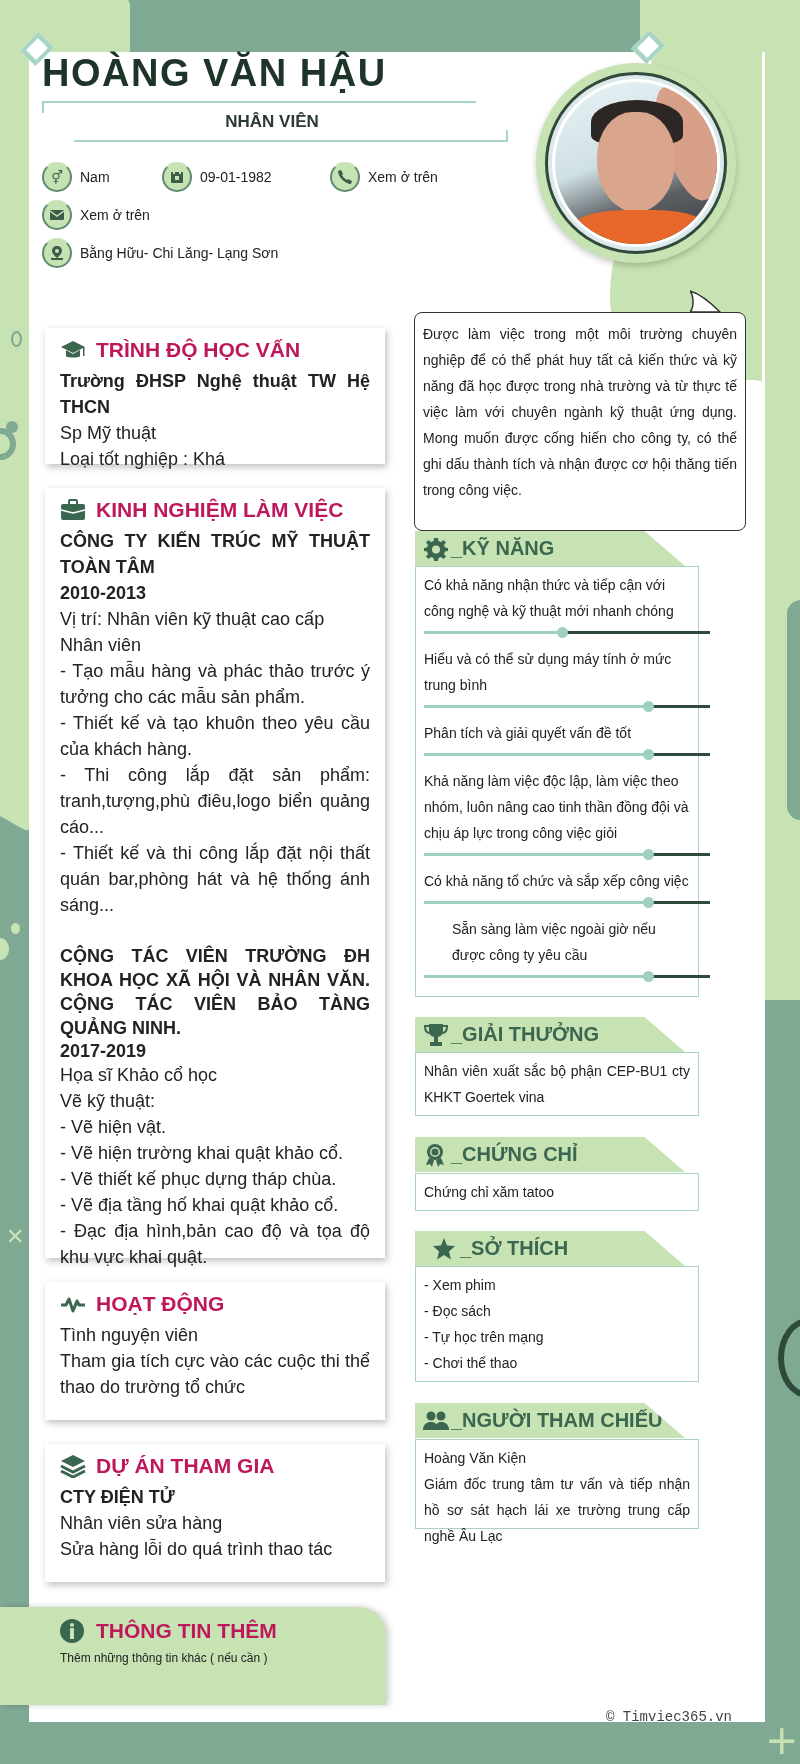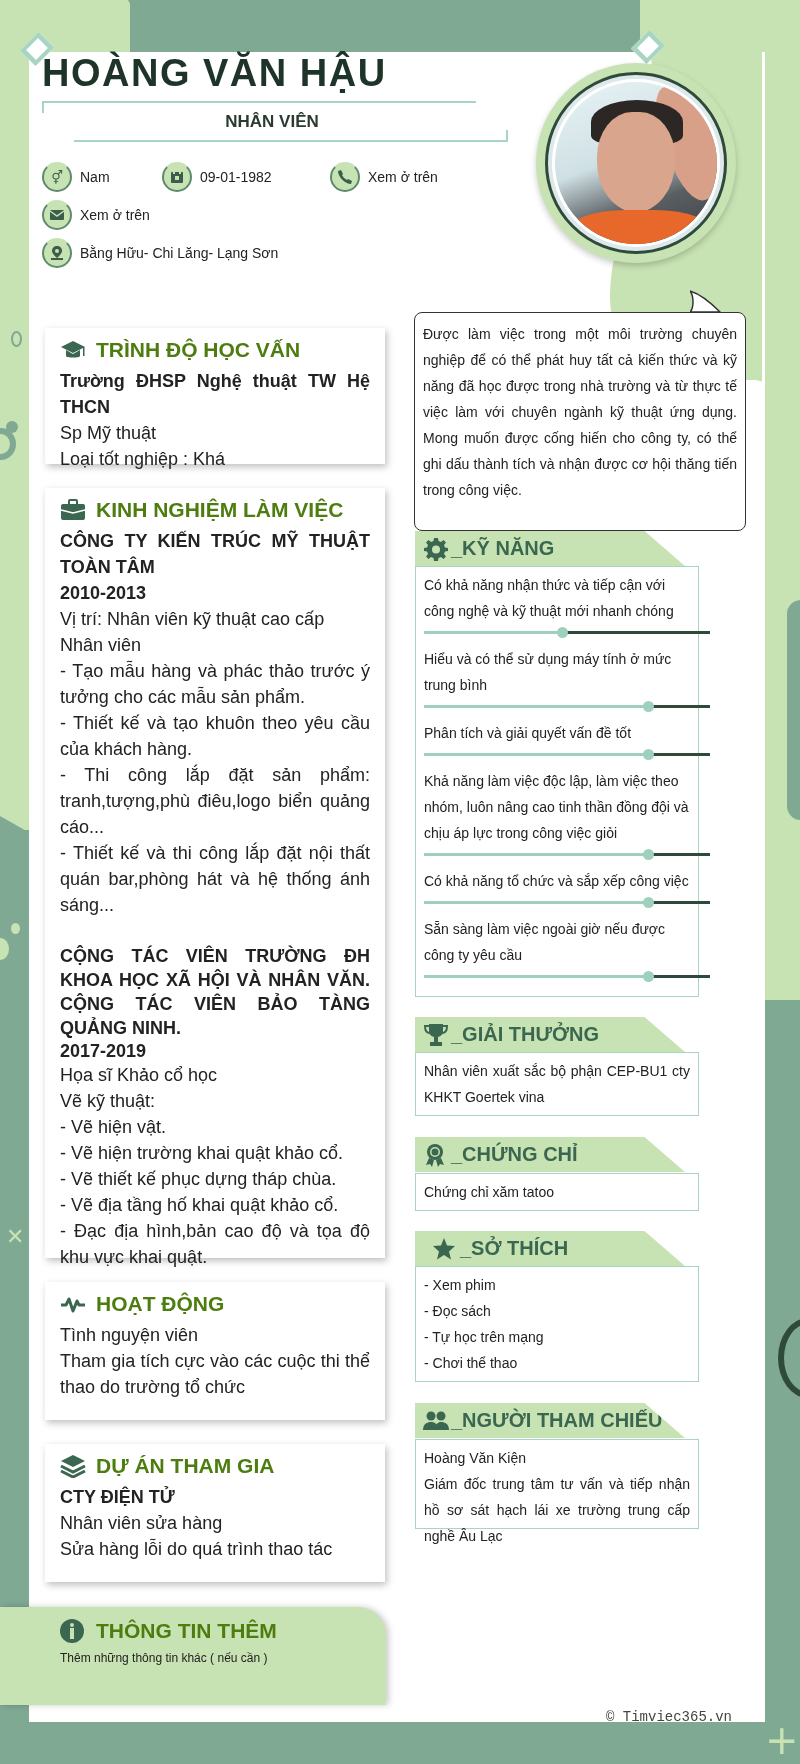--- a/index.html
+++ b/index.html
@@ -43,21 +43,21 @@
   .avatar-ring { position: absolute; left: 536px; top: 63px; width: 200px; height: 200px; border-radius: 50%; background: #c8e3b3; box-shadow: 0 3px 6px rgba(0,0,0,0.2); }
   .avatar { position: absolute; left: 545px; top: 72px; width: 182px; height: 182px; border-radius: 50%; border: 3px solid #2f4a3a; overflow: hidden; background: #dde8ea; }
   .avatar-inner { position:absolute; left: 4px; top: 4px; width: 168px; height: 168px; border-radius: 50%; border: 3px solid #fff; overflow:hidden; background: linear-gradient(160deg,#e9f4f6 0%,#cfe0e4 45%,#5a5f63 70%, #3b3f42 100%); }
   .face { position:absolute; left: 42px; top: 30px; width: 78px; height: 100px; border-radius: 45% 45% 50% 50%; background: #d9a58c; }
   .hair { position:absolute; left: 36px; top: 18px; width: 92px; height: 44px; border-radius: 50% 50% 20% 20%; background: #2c2725; }
   .shirt { position:absolute; left: 10px; top: 128px; width: 150px; height: 60px; border-radius: 40% 40% 0 0; background: #e8672a; }
   .arm { position:absolute; left: 110px; top: 0px; width: 48px; height: 120px; border-radius: 40%; background: #d8a088; transform: rotate(-20deg); }
 
   
   .card { position: absolute; left: 45px; width: 340px; background: #fff; box-shadow: 2px 3px 7px rgba(0,0,0,0.25); padding: 10px 15px 14px 15px; }
-  .card-title { display: flex; align-items: center; font-size: 21px; font-weight: bold; color: #4d7c0f; margin-bottom: 6px; }
+  .card-title { display: flex; align-items: center; font-size: 21px; font-weight: bold; color: #be185d; margin-bottom: 6px; }
   .card-title svg { width: 26px; height: 24px; fill: #3b6650; margin-right: 10px; }
   .card p { font-size: 18px; line-height: 26px; text-align: justify; }
   .card p.b { font-weight: bold; }
   .card .gap { height: 26px; }
 
   
   .objective { position: absolute; left: 414px; top: 312px; width: 332px; height: 219px; border: 1.5px solid #333; border-radius: 8px; padding: 8px 8px; background: #fff; }
   .objective p { font-size: 14px; line-height: 26px; text-align: justify; }
   .obj-tail { position: absolute; left: 690px; top: 290px; width: 32px; height: 24px; }
 
@@ -301,21 +301,21 @@
   </div>
   <div class="skill">
     <p style="text-align:left;">Có khả năng tổ chức và sắp xếp công việc</p>
     <div class="skill-bar">
         <div class="left" style="width:224px"></div>
         <div class="right" style="left:224px; width:62px"></div>
         <div class="knob" style="left:219px"></div>
       </div>
   </div>
   <div class="skill">
-    <p style="text-align:left;">Sẵn sàng làm việc ngoài giờ nếu được công ty yêu cầu</p>
+    <p style="text-align:left;margin-left:28px;">Sẵn sàng làm việc ngoài giờ nếu được công ty yêu cầu</p>
     <div class="skill-bar">
         <div class="left" style="width:224px"></div>
         <div class="right" style="left:224px; width:62px"></div>
         <div class="knob" style="left:219px"></div>
       </div>
   </div>
 </div>
 
 <div class="rsec-head" style="top:1017px;">
   <svg viewBox="0 0 26 24">

